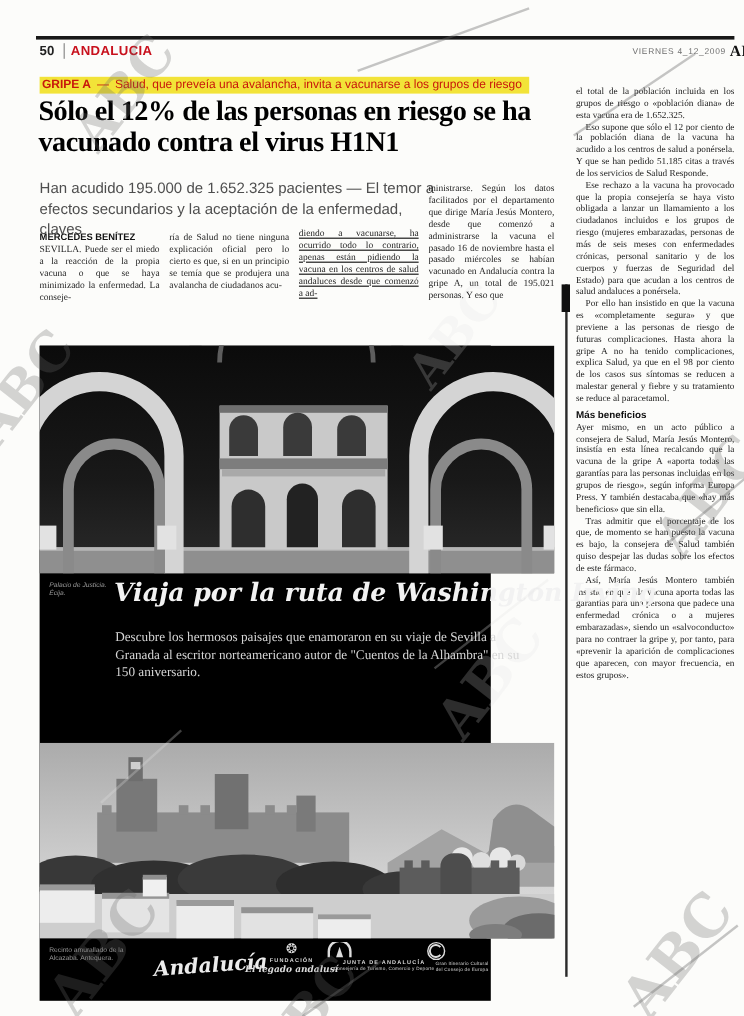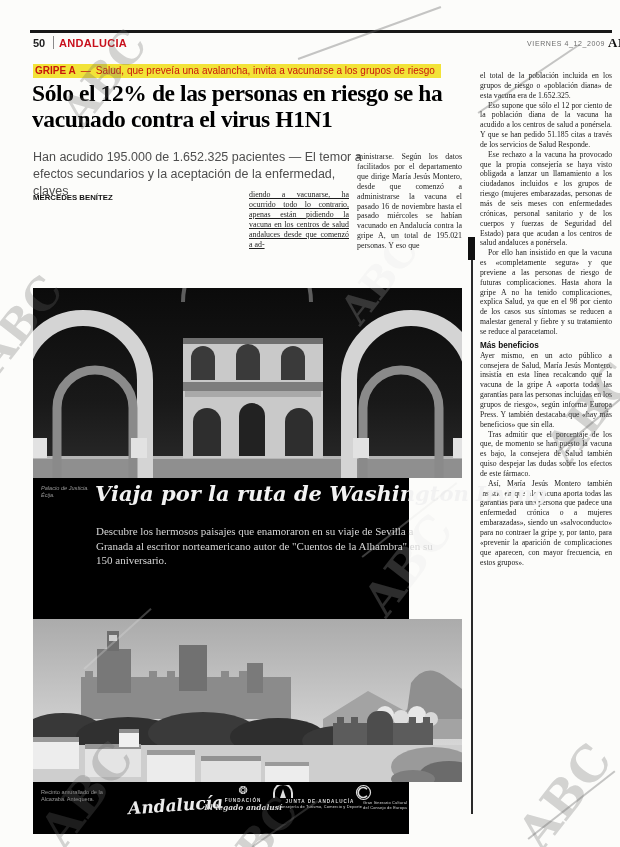--- a/index.html
+++ b/index.html
@@ -84,20 +84,22 @@
   <div class="masthead">ABC</div>
 
   <div class="kicker">
     <span class="tag">GRIPE A</span><span class="sep">—</span><span>Salud, que preveía una avalancha, invita a vacunarse a los grupos de riesgo</span>
   </div>
 
   <h1 class="headline" style="margin:0;">Sólo el 12% de las personas en riesgo se ha vacunado contra el virus H1N1</h1>
   <div class="subhead">Han acudido 195.000 de 1.652.325 pacientes — El temor a efectos secundarios y la aceptación de la enfermedad, claves</div>
 
   <div class="byline">MERCEDES BENÍTEZ</div>
+  <div class="bodycol" id="col1">SEVILLA. Puede ser el miedo a la reacción de la propia vacuna o que se haya minimizado la enfermedad. La conseje-</div>
+  <div class="bodycol" id="col2">ría de Salud no tiene ninguna explicación oficial pero lo cierto es que, si en un principio se temía que se produjera una avalancha de ciudadanos acu-</div>
   <div class="bodycol" id="col3">diendo a vacunarse, ha ocurrido todo lo contrario, apenas están pidiendo la vacuna en los centros de salud andaluces desde que comenzó a ad-</div>
   <div class="bodycol" id="col4">ministrarse. Según los datos facilitados por el departamento que dirige María Jesús Montero, desde que comenzó a administrarse la vacuna el pasado 16 de noviembre hasta el pasado miércoles se habían vacunado en Andalucía contra la gripe A, un total de 195.021 personas. Y eso que</div>
 
   <div class="vrule"></div>
 
   <div class="rcol">
     <p class="noindent">el total de la población incluida en los grupos de riesgo o «población diana» de esta vacuna era de 1.652.325.</p>
     <p>Eso supone que sólo el 12 por ciento de la población diana de la vacuna ha acudido a los centros de salud a ponérsela. Y que se han pedido 51.185 citas a través de los servicios de Salud Responde.</p>
     <p>Ese rechazo a la vacuna ha provocado que la propia consejería se haya visto obligada a lanzar un llamamiento a los ciudadanos incluidos e los grupos de riesgo (mujeres embarazadas, personas de más de seis meses con enfermedades crónicas, personal sanitario y de los cuerpos y fuerzas de Seguridad del Estado) para que acudan a los centros de salud andaluces a ponérsela.</p>
     <p>Por ello han insistido en que la vacuna es «completamente segura» y que previene a las personas de riesgo de futuras complicaciones. Hasta ahora la gripe A no ha tenido complicaciones, explica Salud, ya que en el 98 por ciento de los casos sus síntomas se reducen a malestar general y fiebre y su tratamiento se reduce al paracetamol.</p>

